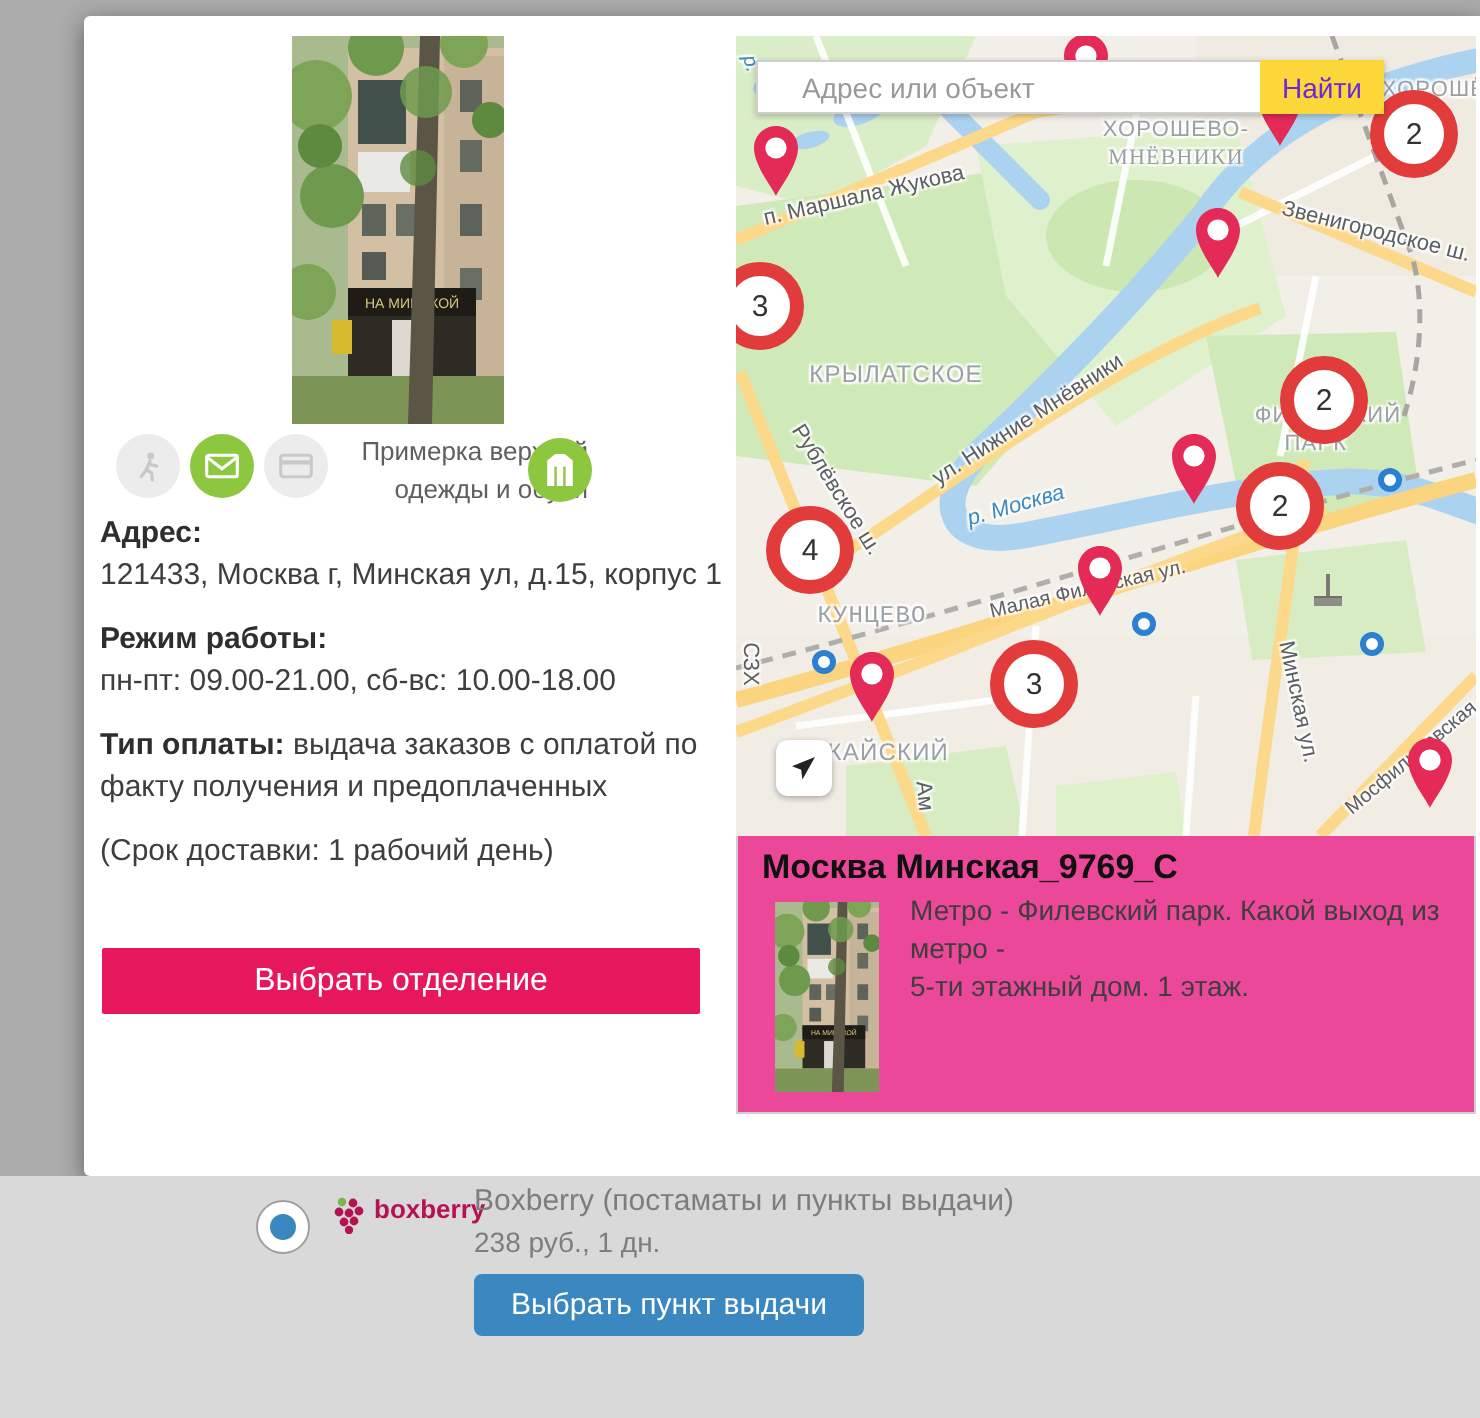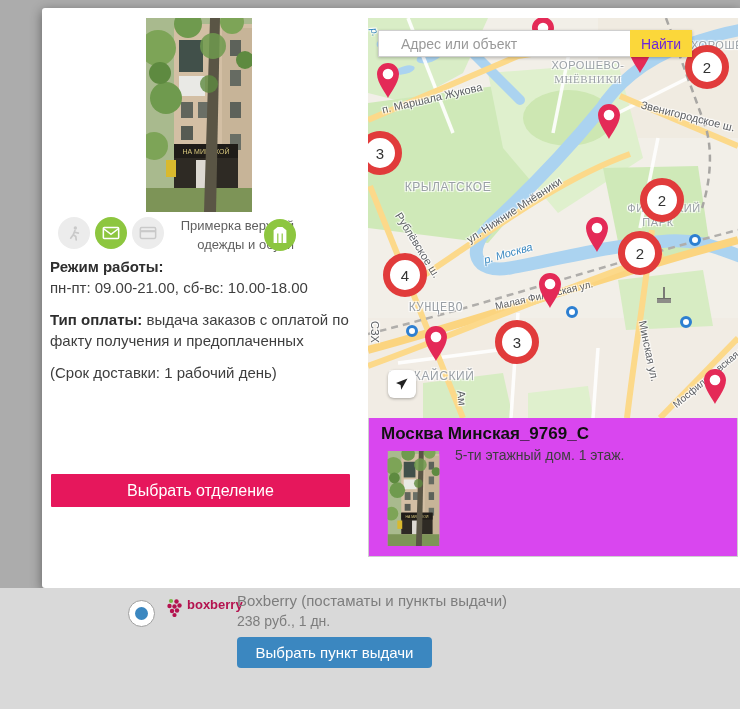--- a/index.html
+++ b/index.html
@@ -44,21 +44,21 @@
   .searchbar input::placeholder{color:#999;}
   .btn-find{width:62px;border:none;background:var(--yellow,#fbd73a);color:#6d28d9;font-size:14px;
     font-family:inherit;cursor:pointer;}
   .geo-btn{position:absolute;left:20px;top:352px;width:28px;height:28px;background:#fff;border-radius:6px;
     z-index:40;box-shadow:0 1px 3px rgba(0,0,0,.3);display:flex;align-items:center;justify-content:center;cursor:pointer;}
   .monument{position:absolute;left:289px;top:269px;z-index:6;width:14px;height:16px;}
   .monument .pole{position:absolute;left:6px;top:0;width:2px;height:11px;background:#7a7a76;}
   .monument .base{position:absolute;left:0;top:11px;width:14px;height:5px;background:#8d8d88;
     border-top:1px solid #6e6e6a;}
   
-  .card{position:absolute;left:326px;top:410px;width:370px;height:139px;background:#d946ef;
+  .card{position:absolute;left:326px;top:410px;width:370px;height:139px;background:#ec4899;
     border:1px solid #cfcfcf;border-top:none;}
   .card-title{position:absolute;left:12px;top:6px;font-size:17px;font-weight:bold;color:#111;}
   .thumb{position:absolute;left:13px;top:33px;width:63px;height:95px;overflow:hidden;}
   .card-desc{position:absolute;left:86px;top:28px;width:275px;font-size:14px;line-height:19px;color:#3e3e3e;}
   
   .radio{position:absolute;left:128px;top:600px;width:27px;height:27px;border-radius:50%;
     background:#fff;border:1px solid #9f9f9f;cursor:pointer;}
   .radio .dot{position:absolute;left:6px;top:6px;width:13px;height:13px;border-radius:50%;
     background:var(--blue,#3b87c0);}
   .bb-logo{position:absolute;left:165px;top:597px;display:flex;cursor:pointer;}
@@ -136,20 +136,22 @@
     <div>Примерка верхней</div>
     <div>одежды и обуви</div>
   </div>
   <div class="svc-circle svc-green" style="left:222px;top:211px">
     <svg width="16" height="18" viewBox="0 0 20 22" fill="#fff">
       <path d="M7 1 L13 1 L18 5 L18 21 L13.5 21 L13.5 9 L12 9 L12 21 L8 21 L8 9 L6.5 9 L6.5 21 L2 21 L2 5 Z"></path>
     </svg>
   </div>
 
   <div class="info">
+    <p><b>Адрес:</b><br>
+       <span>121433, Москва г, Минская ул, д.15, корпус 1</span></p>
     <p><b>Режим работы:</b><br>
        <span>пн-пт: 09.00-21.00, сб-вс: 10.00-18.00</span></p>
     <p><b>Тип оплаты:</b>
        <span>выдача заказов с оплатой по факту получения и предоплаченных</span></p>
     <p class="note">(Срок доставки: 1 рабочий день)</p>
   </div>
 
   <button class="btn-pink">Выбрать отделение</button>
 
   <div class="map">
@@ -290,20 +292,21 @@
   </div>
 
   <div class="card">
     <div class="card-title">Москва Минская_9769_С</div>
     <div class="thumb">
       <svg width="63" height="95" viewBox="0 0 106 194">
           <use href="#bldg-sym"></use>
         </svg>
     </div>
     <div class="card-desc">
+      <div>Метро - Филевский парк. Какой выход из метро -</div>
       <div>5-ти этажный дом. 1 этаж.</div>
     </div>
   </div>
 </div>
 
 <div class="bottom-strip"></div>
 <div class="radio">
     <div class="dot"></div>
   </div>
 <div class="bb-logo">

